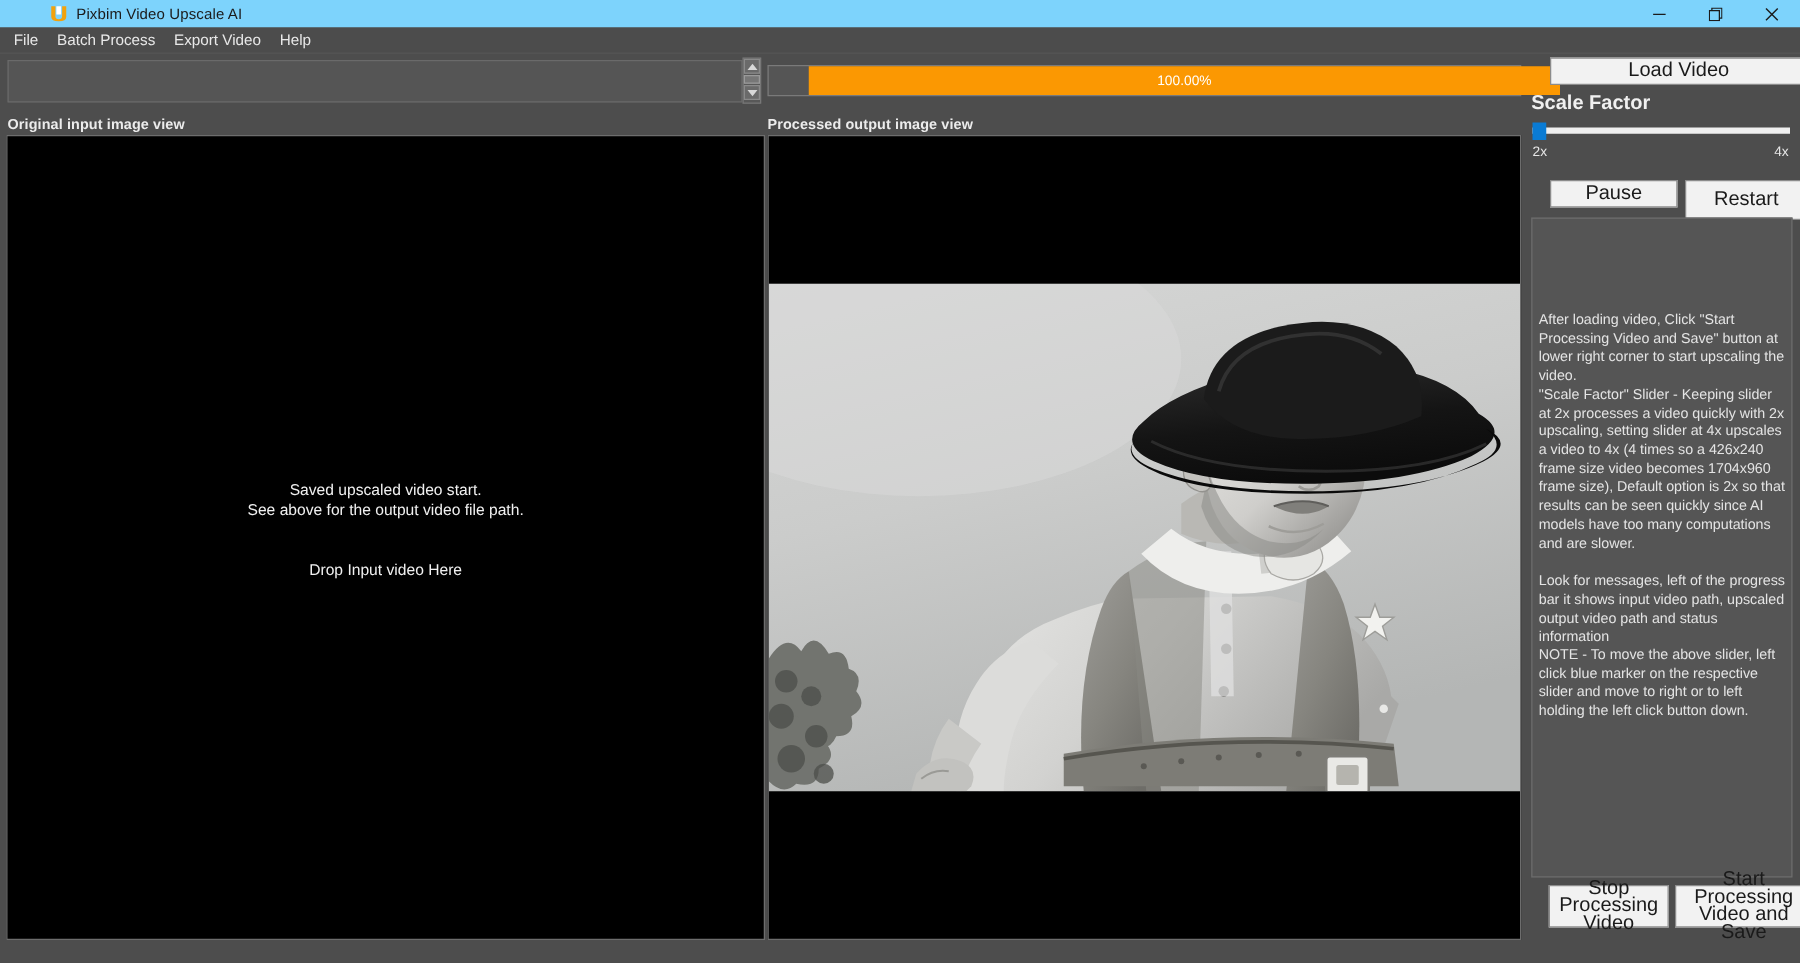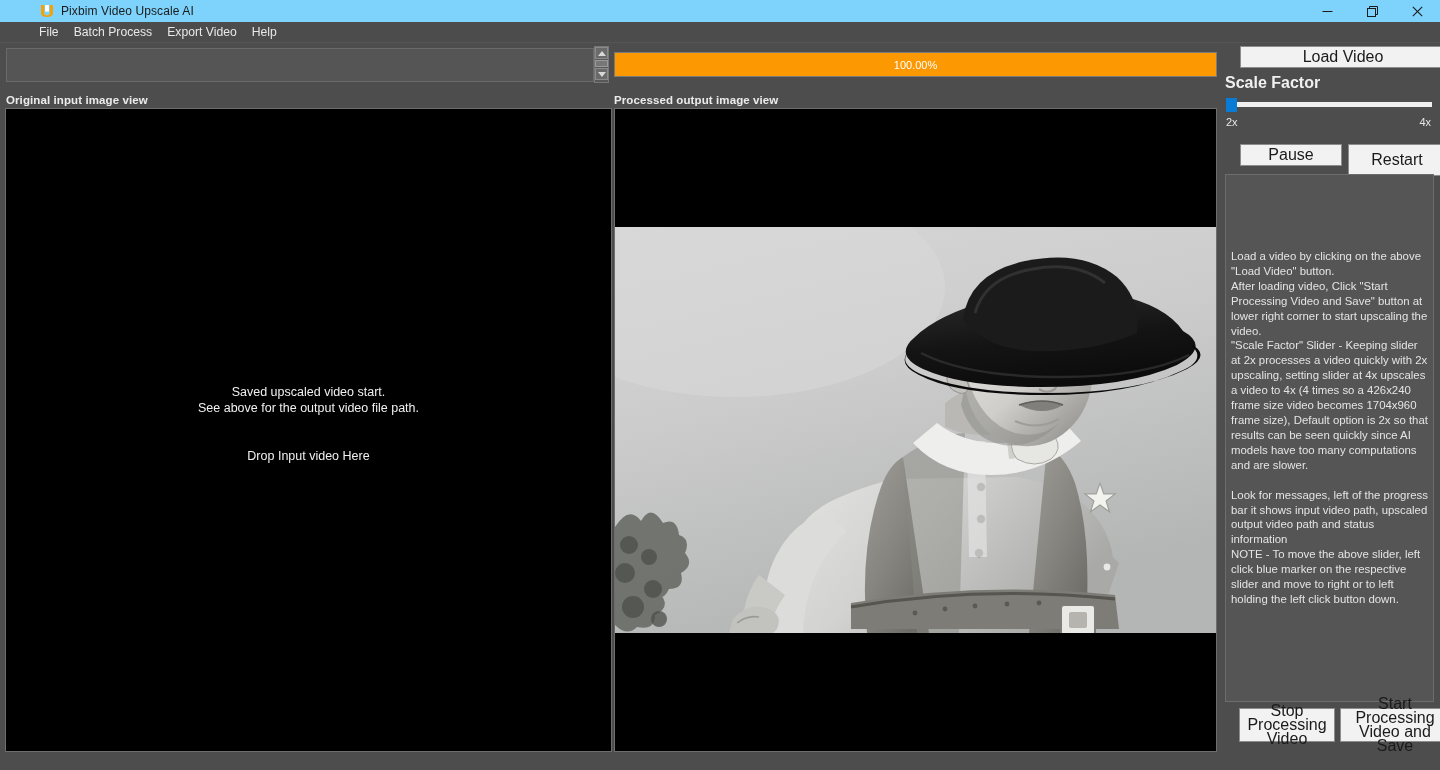--- a/index.html
+++ b/index.html
@@ -34,21 +34,20 @@
     color: #1b1b1b;
   }
   .win-btn svg { display: block; }
 
   
   #menubar {
     position: absolute; left: 0; top: 22px; width: 1440px; height: 21px;
     background: #4c4c4c;
     display: flex; align-items: center;
     border-bottom: 1px solid #555;
-    padding-left: 28px;
   }
   .menu-item {
     font-size: 12.2px; color: #e8e8e8;
     padding: 2px 7px 3px 7px; margin-left: 1px;
     white-space: nowrap;
   }
   .menu-item:first-child { margin-left: 4px; }
 
   
   #msgbox-wrap {
@@ -82,21 +81,21 @@
     width: 13px; height: 7px; background: #777; border: 1px solid #9a9a9a;
     margin: 1px 0;
   }
 
   #progress-track {
     position: absolute; left: 614px; top: 52px; width: 603px; height: 25px;
     background: #555; border: 1px solid #7a7a7a;
   }
   #progress-fill {
     height: 100%; background: #fb9802;
-    display: flex; align-items: center; justify-content: center;
+    display: flex; align-items: center; justify-content: center; margin-left: 32px;
   }
   #progress-label {
     font-size: 11px; color: #ffffff; font-weight: 400;
   }
 
   
   .panel-caption {
     position: absolute; font-size: 11.5px; font-weight: bold; color: #ececec;
     letter-spacing: .1px;
   }
@@ -395,21 +394,20 @@
     <div id="slider-handle" style="background: rgb(10, 123, 212);"></div>
   </div>
   <div id="scale-min">2x</div>
   <div id="scale-max">4x</div>
 
   <div class="btn" id="pause-btn">Pause</div>
   <div class="btn" id="restart-btn">Restart</div>
 
   <div id="help-box">
     <div id="help-inner">
-      <p class="help-para">Load a video by clicking on the above "Load Video" button.</p>
       <p class="help-para">After loading video, Click "Start Processing Video and Save" button at lower right corner to start upscaling the video.</p>
       <p class="help-para">"Scale Factor" Slider - Keeping slider at 2x processes a video quickly with 2x upscaling, setting slider at 4x upscales a video to 4x (4 times so a 426x240 frame size video becomes 1704x960 frame size), Default option is 2x so that results can be seen quickly since AI models have too many computations and are slower.</p>
       <div class="help-gap"></div>
       <p class="help-para">Look for messages, left of the progress bar it shows input video path, upscaled output video path and status information</p>
       <p class="help-para">NOTE - To move the above slider, left click blue marker on the respective slider and move to right or to left holding the left click button down.</p>
     </div>
   </div>
 
   <div class="btn" id="stop-btn">Stop Processing Video</div>
   <div class="btn" id="start-btn">Start Processing Video and Save</div>

